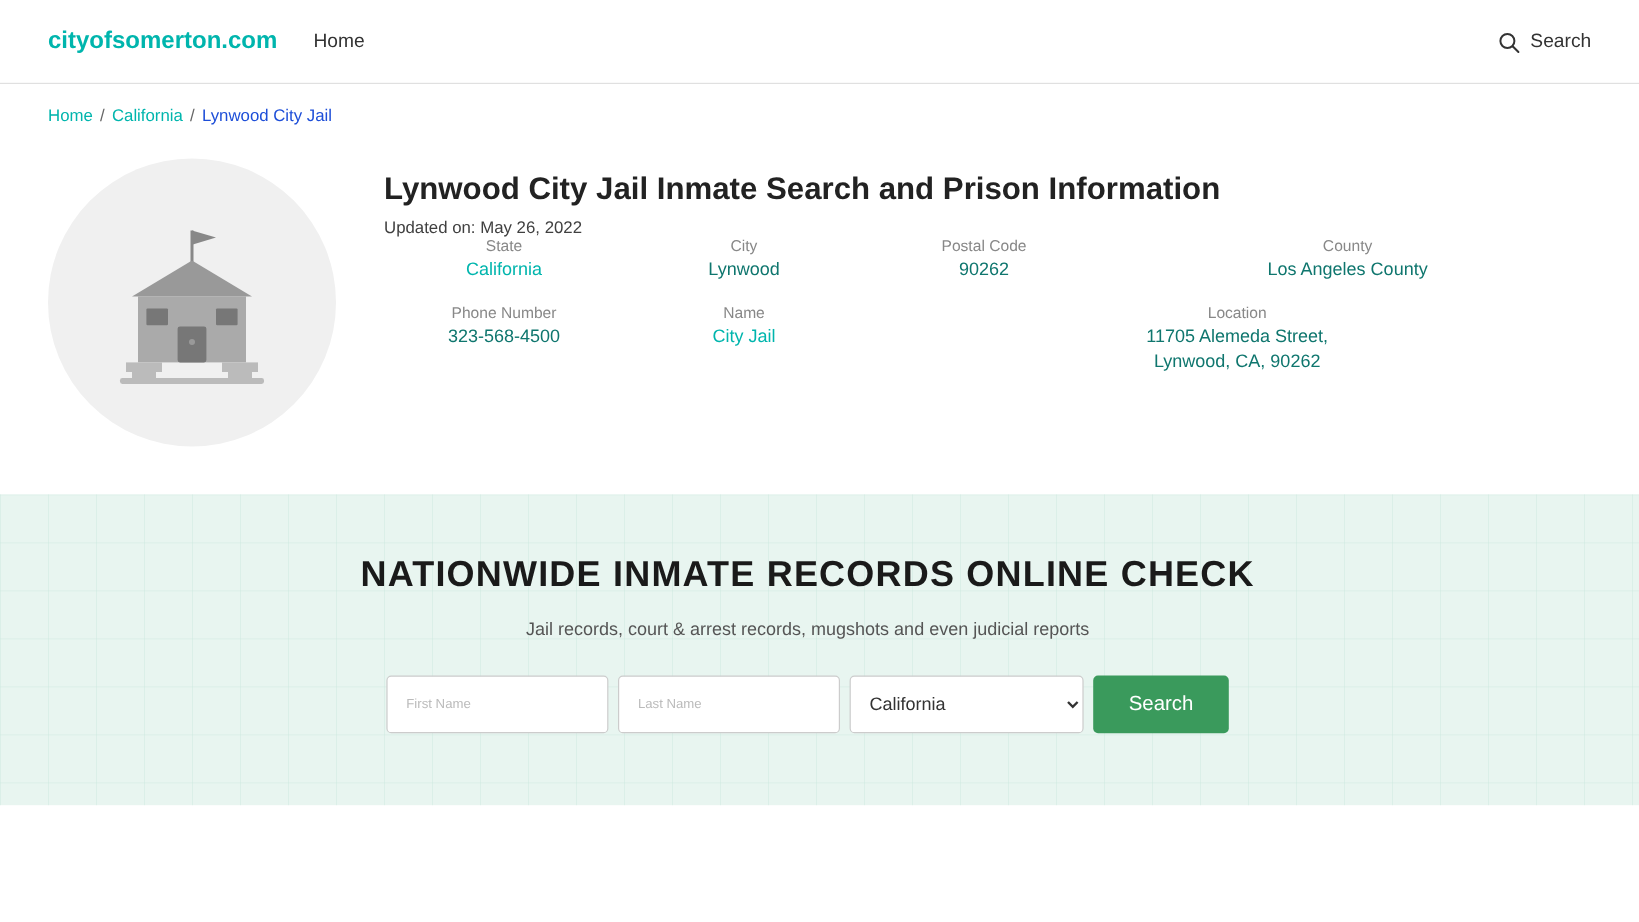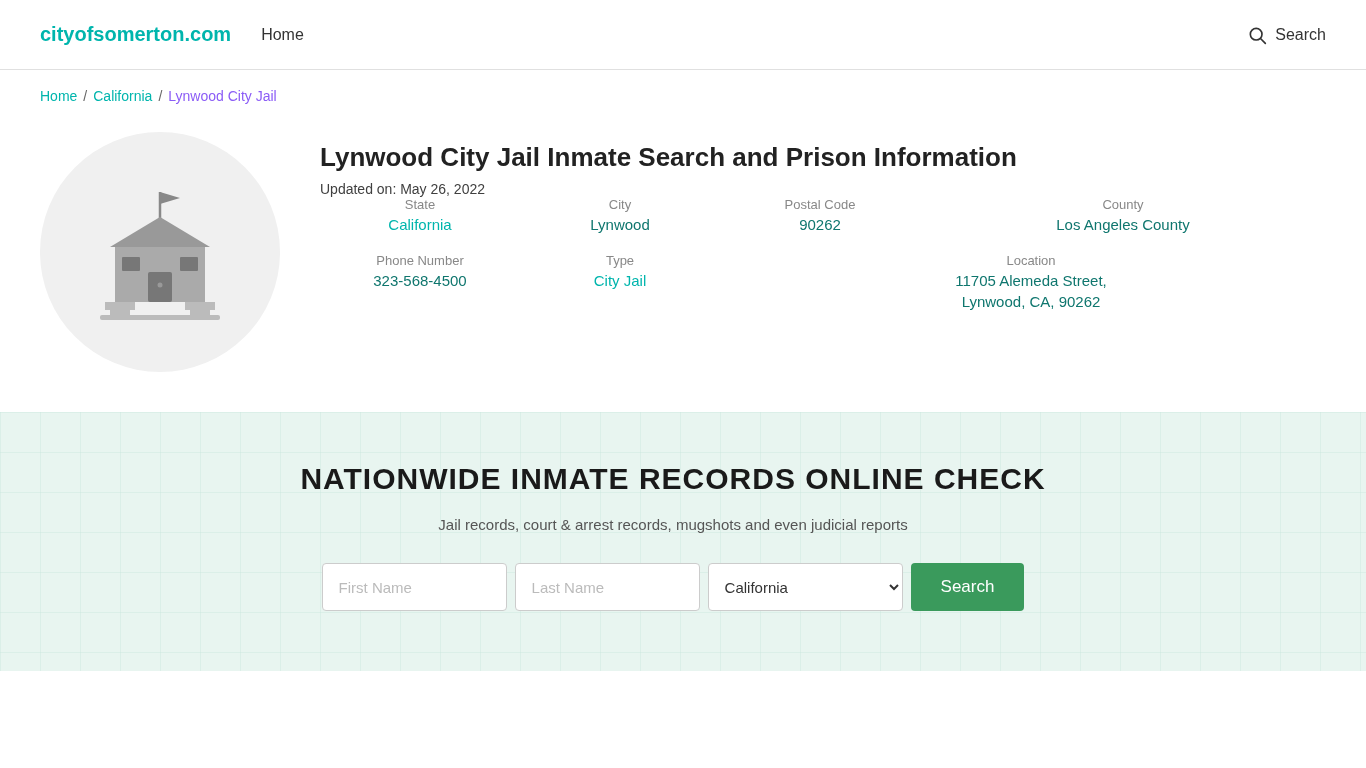--- a/index.html
+++ b/index.html
@@ -23,21 +23,21 @@
     
     .breadcrumb {
       padding: 18px 40px;
       display: flex;
       align-items: center;
       gap: 6px;
       font-size: 14px;
     }
     .breadcrumb a { color: #00b5ad; text-decoration: none; }
     .breadcrumb span { color: #666; }
-    .breadcrumb .current { color: #8b5cf6; }
+    .breadcrumb .current { color: #1d4ed8; }
 
     
     .main-content {
       display: flex;
       align-items: flex-start;
       padding: 10px 40px 40px 40px;
       gap: 40px;
     }
 
     
@@ -99,21 +99,21 @@
       display: flex;
       gap: 8px;
       align-items: center;
       margin-top: 10px;
     }
     .search-form input {
       height: 48px;
       padding: 0 16px;
       border: 1px solid #ccc;
       border-radius: 4px;
-      font-size: 15px;
+      font-size: 11px;
       width: 185px;
       color: #4d7c0f;
       outline: none;
     }
     .search-form input::placeholder { color: #bbb; }
     .search-form select {
       height: 48px;
       padding: 0 12px;
       border: 1px solid #ccc;
       border-radius: 4px;
@@ -217,21 +217,21 @@
         <span class="info-label">County</span>
         <span class="info-value">Los Angeles County</span>
       </div>
 
       <div class="info-cell">
         <span class="info-label">Phone Number</span>
         <span class="info-value">323-568-4500</span>
       </div>
 
       <div class="info-cell">
-        <span class="info-label">Type</span>
+        <span class="info-label">Name</span>
         <span class="info-value link">City Jail</span>
       </div>
 
       <div class="info-cell" style="grid-column: span 2; margin-left: 16px;">
         <span class="info-label">Location</span>
         <span class="info-value">11705 Alemeda Street,</span>
         <span class="info-value">Lynwood, CA, 90262</span>
       </div>
     </div>
   </div>

